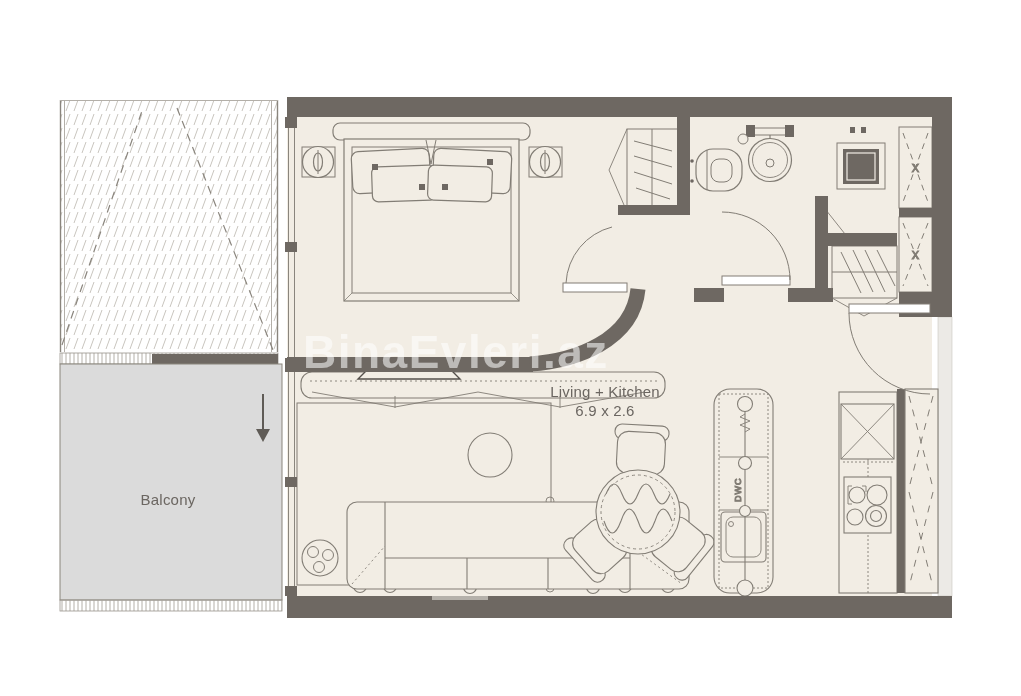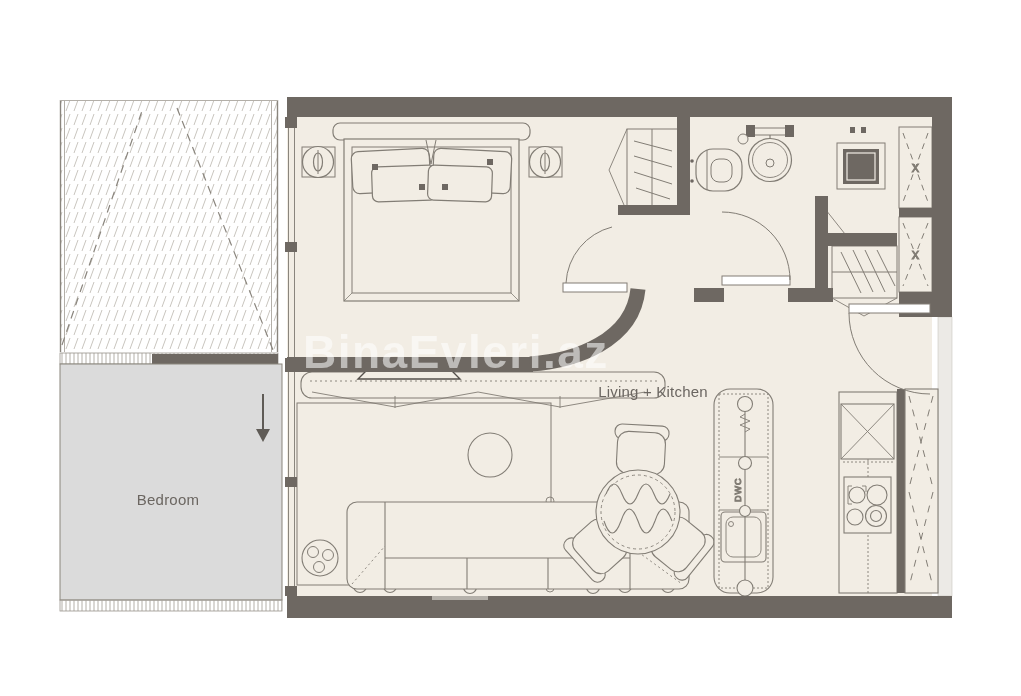--- a/index.html
+++ b/index.html
@@ -292,23 +292,24 @@
     </g>
     <g>
       <rect x="849" y="304" width="81" height="9" fill="#ffffff"></rect>
       <path d="M849,313 A81,81 0 0 0 930,394" fill="none"></path>
     </g>
   </g>
 </svg>
 
 
 
-  <div class="plan-label" style="left:572px;top:382px;width:162px;">
+  <div class="plan-label" style="left:524px;top:382px;width:162px;">
     <span>Living + Kitchen</span>
+    <span class="dim">6.9 x 2.6</span>
   </div>
 
   <div class="plan-label" style="left:105px;top:490px;width:126px;">
-    <span>Bedroom</span>
+    <span>Balcony</span>
   </div>
 
   <div class="watermark">BinaEvleri.az</div>
 
 </div>
 
 </body></html>

